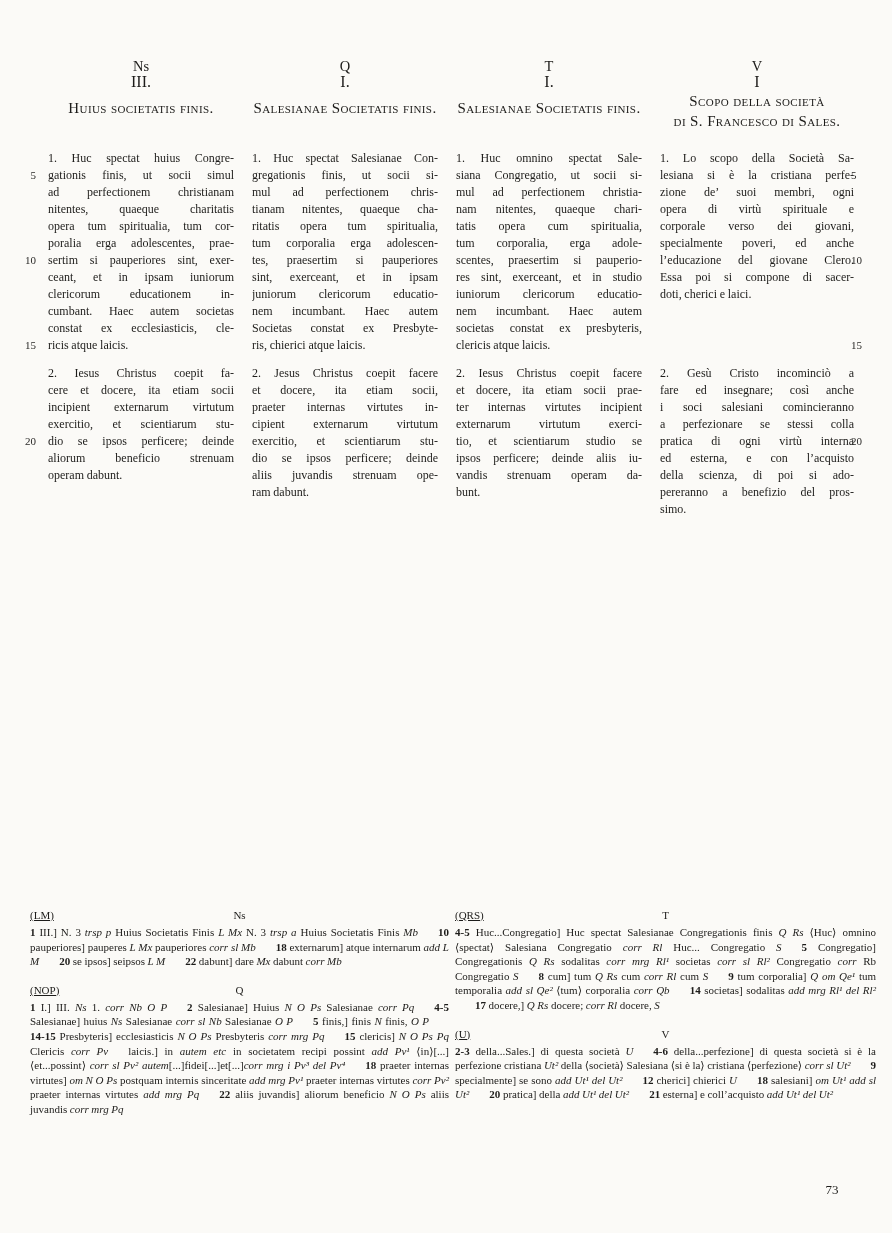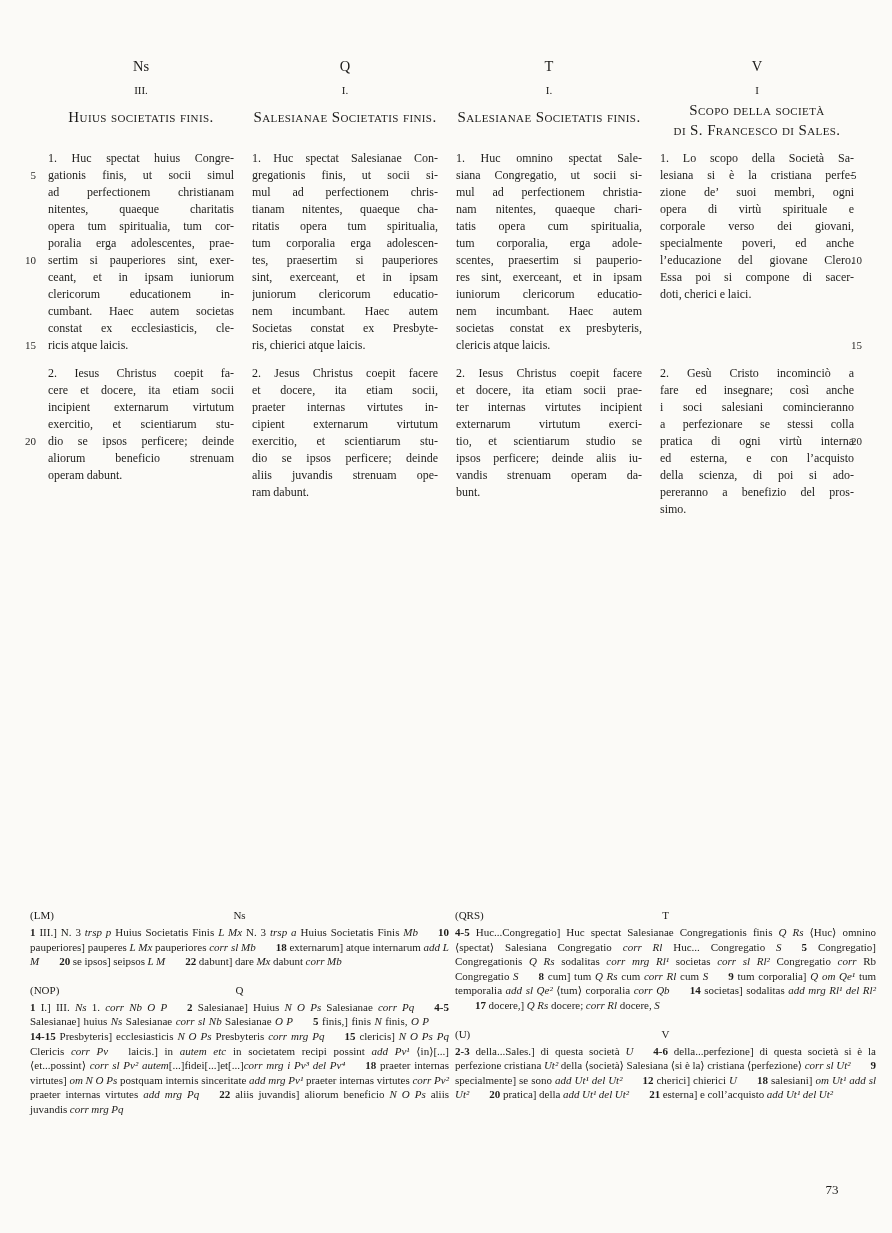--- a/index.html
+++ b/index.html
@@ -9,21 +9,21 @@
     font-family:"Liberation Serif","DejaVu Serif","DejaVu Sans",serif;
   }
   .page{position:absolute;inset:0;}
 
   
   .cols{position:absolute;left:48px;top:58px;width:806px;display:flex;justify-content:space-between;}
   .col{width:186px;}
   .col:nth-child(4){width:194px;}
   .col-head{height:92px;text-align:center;}
   .col-siglum{font-size:14.5px;line-height:16px;}
-  .col-numeral{font-size:11px;line-height:15px;margin-top:9px;}
+  .col-numeral{font-size:16px;line-height:15px;}
   .col-title{font-variant:small-caps;font-size:15px;line-height:16px;margin-top:11px;letter-spacing:0.4px;white-space:nowrap;}
   .col-title.title-cont{margin-top:0;}
   .col:nth-child(4) .col-title{margin-top:4px;}
   .para{font-size:12px;}
   .pline{
     line-height:17px;height:17px;overflow:hidden;
     text-align:justify;text-align-last:justify;
     word-spacing:-0.3px;white-space:nowrap;
   }
   .pline.last{text-align-last:left;}
@@ -34,21 +34,21 @@
   .lnum{position:absolute;font-size:11px;line-height:17px;color:#2a2927;}
   .lnum-left{left:10px;width:26px;text-align:right;}
   .lnum-right{left:851px;width:26px;text-align:left;}
 
   
   .apparatus{position:absolute;top:908px;font-size:11px;line-height:14.6px;}
   .app-col-left{left:30px;width:419px;}
   .app-col-right{left:455px;width:421px;}
   .app-section + .app-section{margin-top:14px;}
   .app-head{position:relative;height:15px;margin-bottom:2px;}
-  .app-label{position:absolute;left:0;top:0;}
+  .app-label{position:absolute;left:0;top:0;text-decoration:underline;}
   .app-sig{display:block;text-align:center;}
   .app-text{text-align:justify;word-spacing:-0.2px;}
   .app-gap{display:inline-block;width:20px;}
   .seg-b{font-weight:bold;}
   .seg-i{font-style:italic;}
 
   .page-number{position:absolute;left:812px;top:1182px;width:40px;text-align:center;font-size:13px;}
 </style>
 </head>
 <body>
@@ -124,21 +124,21 @@
           <div class="col-title">Salesianae Societatis finis.</div>
         </div>
         <div class="para">
           <div class="pline">1. Huc omnino spectat Sale-</div>
           <div class="pline">siana Congregatio, ut socii si-</div>
           <div class="pline">mul ad perfectionem christia-</div>
           <div class="pline">nam nitentes, quaeque chari-</div>
           <div class="pline">tatis opera cum spiritualia,</div>
           <div class="pline">tum corporalia, erga adole-</div>
           <div class="pline">scentes, praesertim si pauperio-</div>
-          <div class="pline">res sint, exerceant, et in ipsam</div>
+          <div class="pline">res sint, exerceant, et in studio</div>
           <div class="pline">iuniorum clericorum educatio-</div>
           <div class="pline">nem incumbant. Haec autem</div>
           <div class="pline">societas constat ex presbyteris,</div>
           <div class="pline last">clericis atque laicis.</div>
         </div>
         <div class="para">
           <div class="pline">2. Iesus Christus coepit facere</div>
           <div class="pline">et docere, ita etiam socii prae-</div>
           <div class="pline">ter internas virtutes incipient</div>
           <div class="pline">externarum virtutum exerci-</div>

